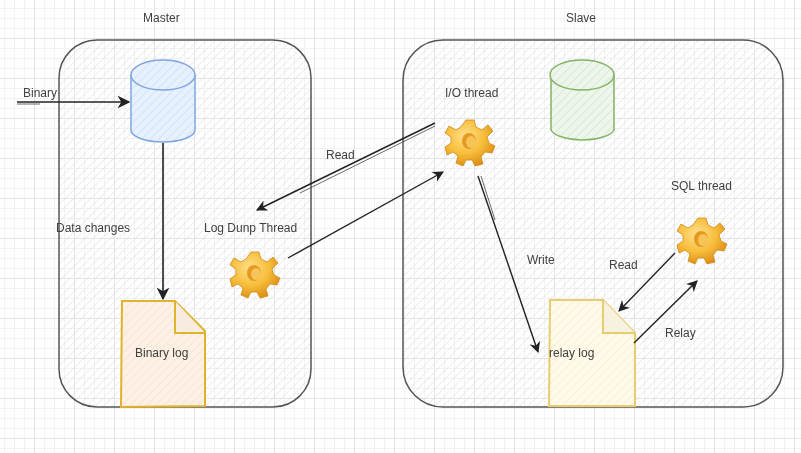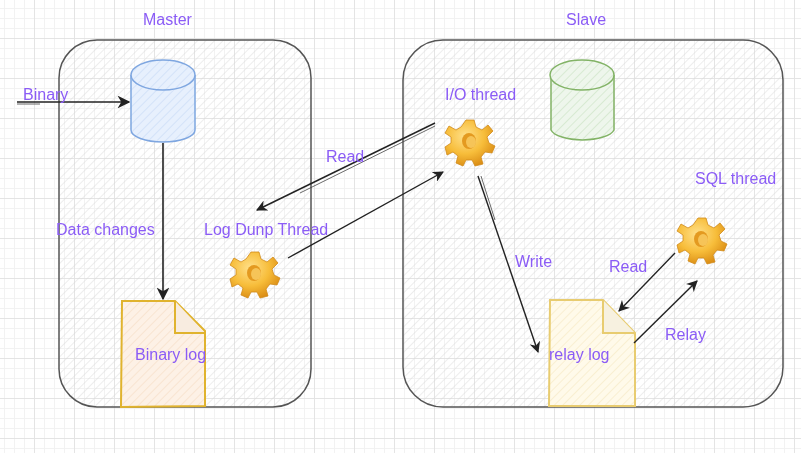--- a/index.html
+++ b/index.html
@@ -9,21 +9,21 @@
       background-image:
         linear-gradient(#e4e4e4 1px, transparent 1px),
         linear-gradient(90deg, #e4e4e4 1px, transparent 1px),
         linear-gradient(#f2f2f2 1px, transparent 1px),
         linear-gradient(90deg, #f2f2f2 1px, transparent 1px);
       background-size: 40px 40px, 40px 40px, 10px 10px, 10px 10px;
       background-position: -6px -2px, -6px -2px, -6px -2px, -6px -2px;
       font-family: "Liberation Sans", sans-serif;
       color: #222;
     }
-    .lbl { position: absolute; font-size: 16px; white-space: nowrap; color: #8b5cf6; }
+    .lbl { position: absolute; font-size: 12px; white-space: nowrap; color: #404040; }
     svg.canvas { position: absolute; left: 0; top: 0; }
   </style>
 </head>
 <body>
 
 <svg class="canvas" width="801" height="453" viewBox="0 0 801 453">
   <defs>
     <pattern id="hatch" width="6" height="6" patternUnits="userSpaceOnUse" patternTransform="rotate(45)">
       <line x1="0" y1="0" x2="0" y2="6" stroke="#d8d8d8" stroke-width="1"></line>
     </pattern>
@@ -103,17 +103,17 @@
 </svg>
 
 <span class="lbl" style="left:143px; top:11px;">Master</span>
 <span class="lbl" style="left:566px; top:11px;">Slave</span>
 <span class="lbl" style="left:23px; top:86px;">Binary</span>
 <span class="lbl" style="left:56px; top:221px;">Data changes</span>
 <span class="lbl" style="left:204px; top:221px;text-align:center;">Log Dunp Thread</span>
 <span class="lbl" style="left:135px; top:346px;text-align:center;">Binary log</span>
 <span class="lbl" style="left:326px; top:148px;">Read</span>
 <span class="lbl" style="left:445px; top:86px;">I/O thread</span>
-<span class="lbl" style="left:671px; top:170px;margin-left:24px;">SQL thread</span>
-<span class="lbl" style="left:515px; top:253px;">Write</span>
+<span class="lbl" style="left:671px; top:179px;">SQL thread</span>
+<span class="lbl" style="left:527px; top:253px;">Write</span>
 <span class="lbl" style="left:609px; top:258px;">Read</span>
 <span class="lbl" style="left:665px; top:326px;">Relay</span>
 <span class="lbl" style="left:549px; top:346px;">relay log</span>
 
 </body></html>

